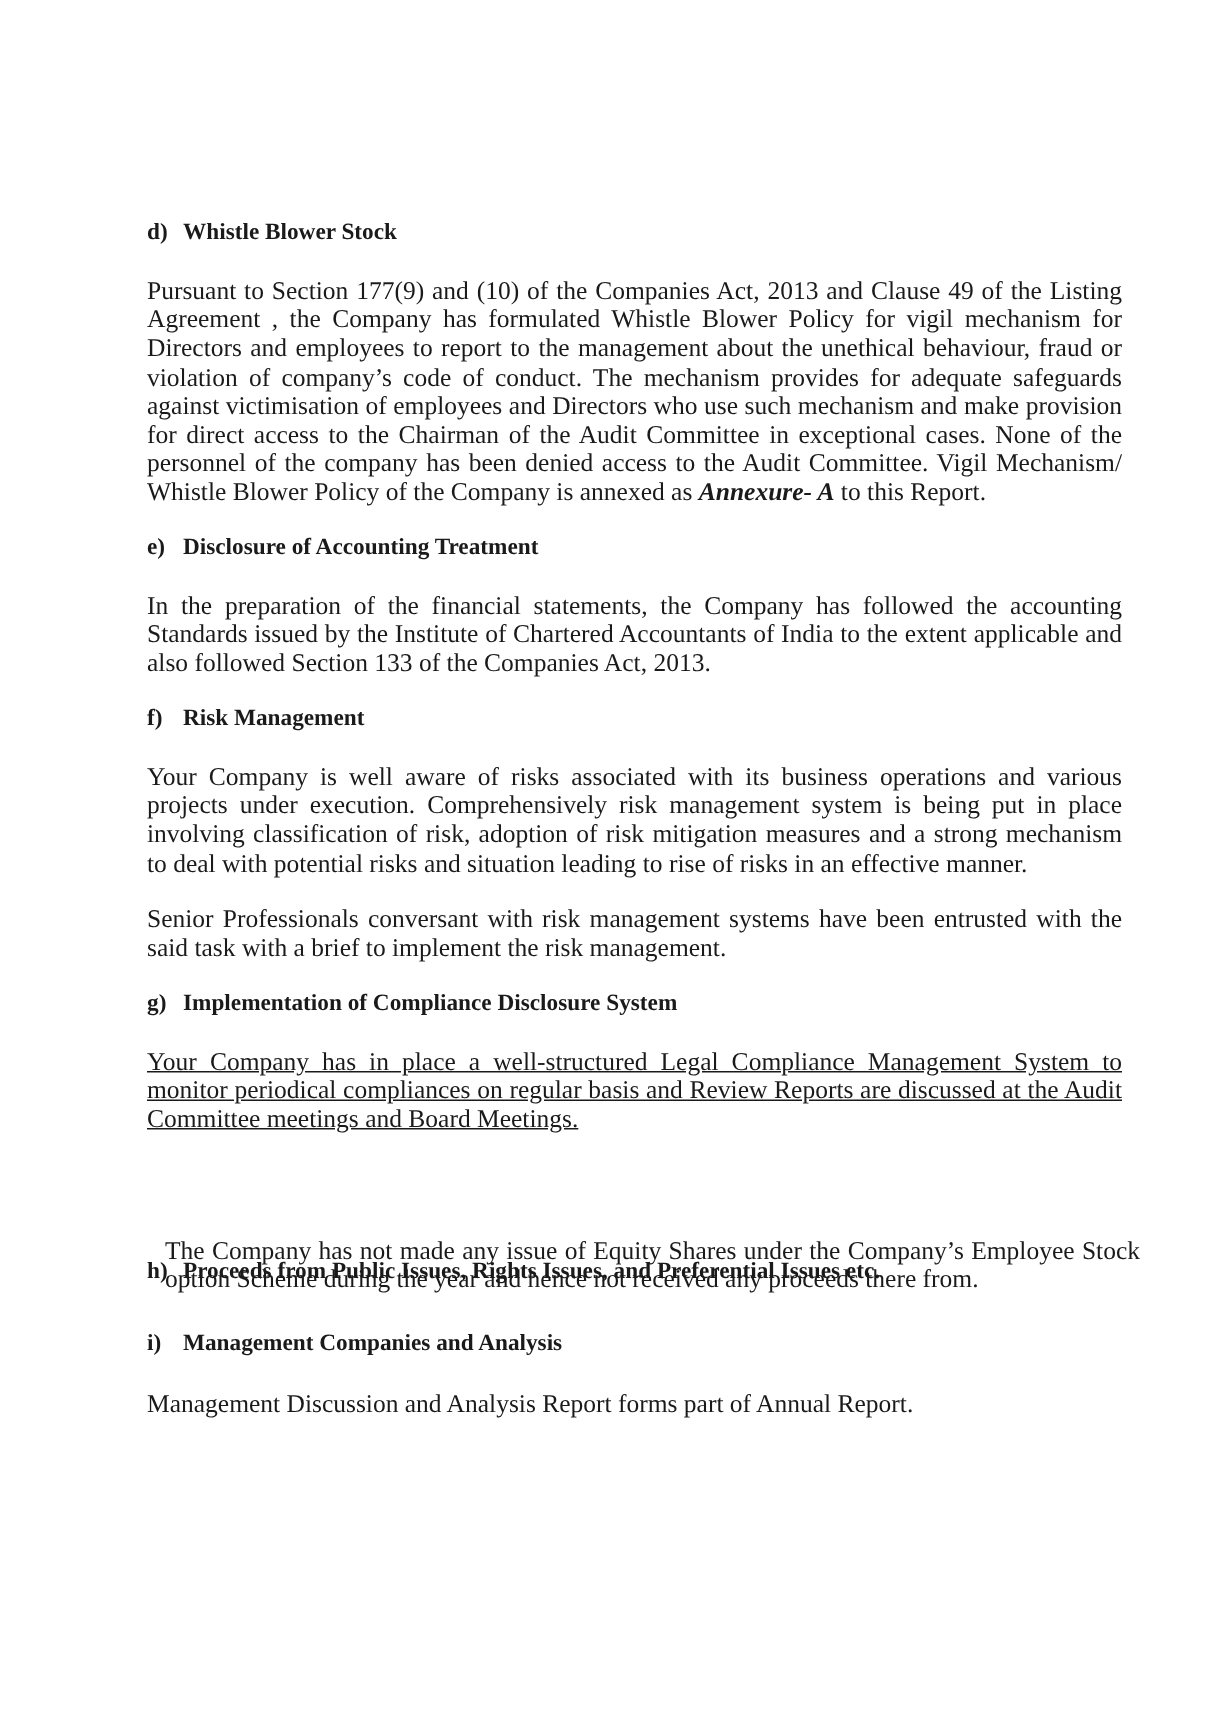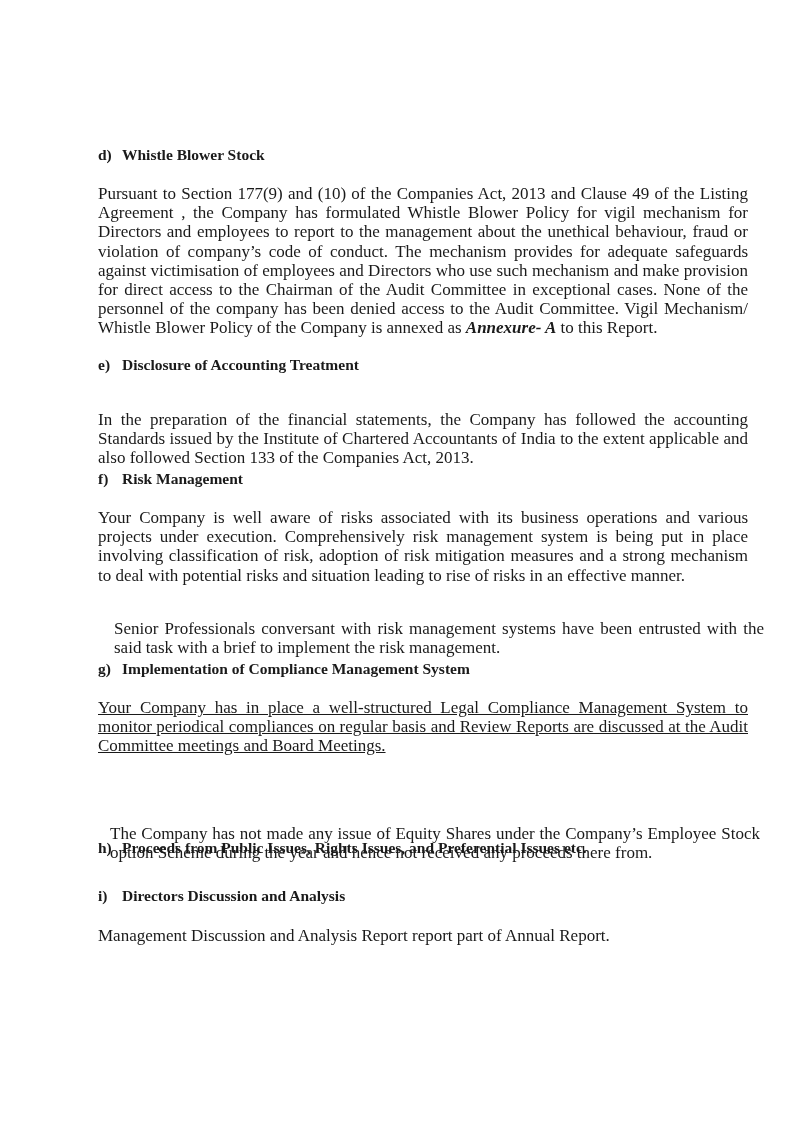--- a/index.html
+++ b/index.html
@@ -18,36 +18,36 @@
 <div class="page">
 
   <div class="heading" style="top:146px;">
     <span class="mark">d)</span><span>Whistle Blower Stock</span>
   </div>
   <p class="para" style="top:184px; margin:0;"><span>Pursuant to Section 177(9) and (10) of the Companies Act, 2013 and Clause 49 of the Listing Agreement , the Company has formulated Whistle Blower Policy for vigil mechanism for Directors and employees to report to the management about the unethical behaviour, fraud or violation of company’s code of conduct. The mechanism provides for adequate safeguards against victimisation of employees and Directors who use such mechanism and make provision for direct access to the Chairman of the Audit Committee in exceptional cases. None of the personnel of the company has been denied access to the Audit Committee. Vigil Mechanism/ Whistle Blower Policy of the Company is annexed as </span><em class="bi">Annexure- A</em><span> to this Report.</span></p>
 
   <div class="heading" style="top:356px;">
     <span class="mark">e)</span><span>Disclosure of Accounting Treatment</span>
   </div>
-  <p class="para" style="top:410px; margin:0;font-family:Liberation Serif, serif;">In the preparation of the financial statements, the Company has followed the accounting Standards issued by the Institute of Chartered Accountants of India to the extent applicable and also followed Section 133 of the Companies Act, 2013.</p>
+  <p class="para" style="top:394px; margin:0;font-family:Liberation Serif, serif;">In the preparation of the financial statements, the Company has followed the accounting Standards issued by the Institute of Chartered Accountants of India to the extent applicable and also followed Section 133 of the Companies Act, 2013.</p>
 
   <div class="heading" style="top:470px;">
     <span class="mark">f)</span><span>Risk Management</span>
   </div>
   <p class="para" style="top:508px; margin:0;">Your Company is well aware of risks associated with its business operations and various projects under execution. Comprehensively risk management system is being put in place involving classification of risk, adoption of risk mitigation measures and a strong mechanism to deal with potential risks and situation leading to rise of risks in an effective manner.</p>
-  <p class="para" style="top:603px; margin:16px;">Senior Professionals conversant with risk management systems have been entrusted with the said task with a brief to implement the risk management.</p>
+  <p class="para" style="top:603px; margin:0;">Senior Professionals conversant with risk management systems have been entrusted with the said task with a brief to implement the risk management.</p>
 
   <div class="heading" style="top:660px;">
-    <span class="mark">g)</span><span>Implementation of Compliance Management System</span>
+    <span class="mark">g)</span><span>Implementation of Compliance Disclosure System</span>
   </div>
   <p class="para" style="top:698px; margin:0;text-decoration:underline;">Your Company has in place a well-structured Legal Compliance Management System to monitor periodical compliances on regular basis and Review Reports are discussed at the Audit Committee meetings and Board Meetings.</p>
 
   <div class="heading" style="top:821px;margin-top:18px;">
     <span class="mark">h)</span><span>Proceeds from Public Issues, Rights Issues, and Preferential Issues etc.</span>
   </div>
   <p class="para" style="top:812px; margin:12px;">The Company has not made any issue of Equity Shares under the Company’s Employee Stock option Scheme during the year and hence not received any proceeds there from.</p>
 
   <div class="heading" style="top:887px;">
-    <span class="mark">i)</span><span>Directors Discussion and Analysis</span>
+    <span class="mark">i)</span><span>Management Companies and Analysis</span>
   </div>
-  <p class="para" style="top:926px; margin:0;">Management Discussion and Analysis Report report part of Annual Report.</p>
+  <p class="para" style="top:926px; margin:0;">Management Discussion and Analysis Report forms part of Annual Report.</p>
 
 </div>
 
 </body></html>

